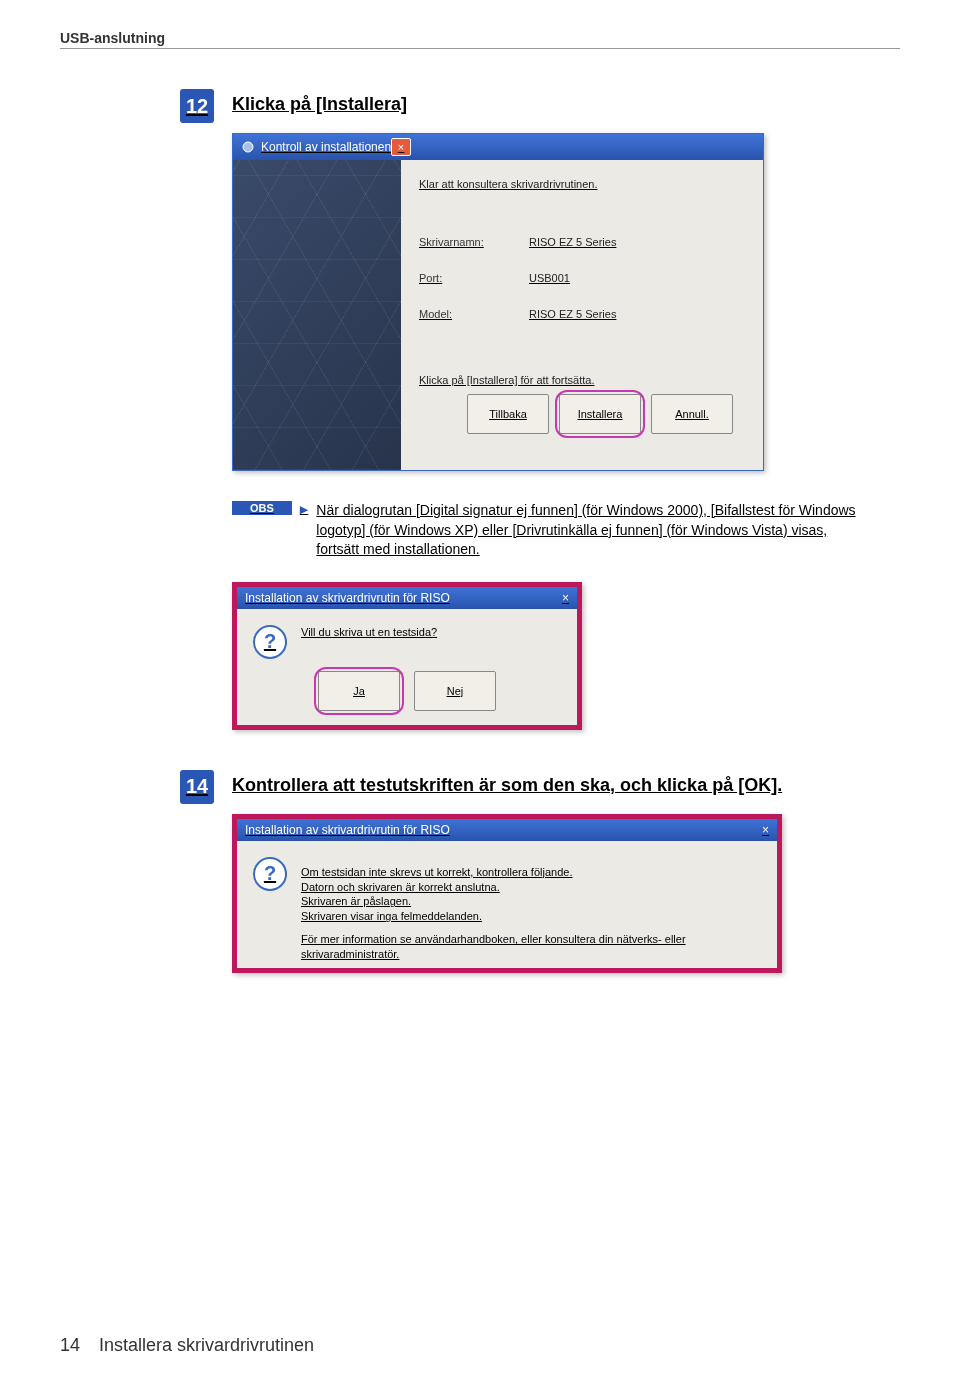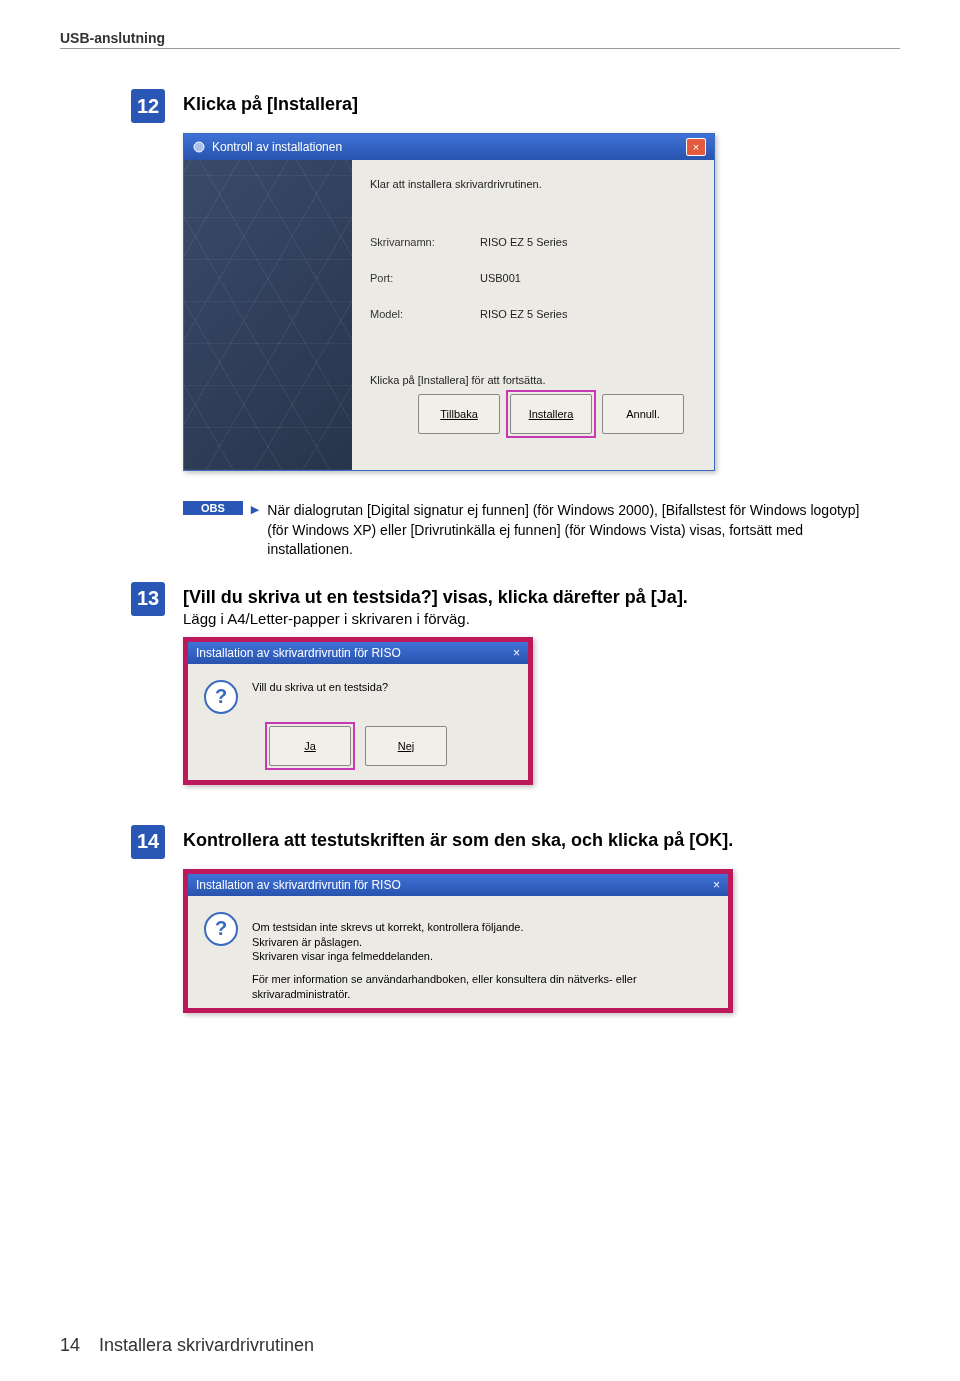--- a/index.html
+++ b/index.html
@@ -22,22 +22,23 @@
     color: #333;
     margin-bottom: 2px;
     font-weight: bold;
   }
   .header-rule {
     border: none;
     border-top: 1px solid #999;
     margin: 0 0 40px 0;
   }
   .content-indent {
-    margin-left: 71px;
+    margin-left: 120px;
     margin-right: 30px;
+    text-decoration: underline;
   }
   .step-row {
     display: flex;
     align-items: flex-start;
     gap: 18px;
     margin-bottom: 10px;
   }
   .step-num {
     width: 34px;
     height: 34px;
@@ -92,21 +93,20 @@
     font-family: Tahoma, Arial, sans-serif;
     color: #222;
   }
   .dlg1-title {
     background: linear-gradient(#3f73d8, #2853ad);
     color: #fff;
     font-size: 12px;
     padding: 4px 8px;
     display: flex;
     align-items: center;
-    justify-content: space-between;
   }
   .dlg1-title .icon {
     display: inline-flex;
     align-items: center;
     gap: 6px;
   }
   .dlg1-title .x {
     width: 18px;
     height: 16px;
     background: #e35b3c;
@@ -152,21 +152,21 @@
     background: #f1efe7;
     border: 1px solid #888;
     font-size: 11px;
     font-family: Tahoma, Arial, sans-serif;
     border-radius: 2px;
     padding: 0 8px;
   }
   .btn-highlight {
     outline: 2px solid #c838b5;
     outline-offset: 2px;
-    border-radius: 0;
+    border-radius: 8px;
   }
   
   .msgdlg {
     margin-left: 52px;
     width: 340px;
     border: 5px solid #be185d;
     box-shadow: 2px 2px 5px rgba(0,0,0,.25);
     font-family: Tahoma, Arial, sans-serif;
     background: #eceae5;
     margin-bottom: 40px;
@@ -244,21 +244,21 @@
           <svg width="14" height="14" viewBox="0 0 14 14">
               <circle cx="7" cy="7" r="5" fill="#a9c1ea" stroke="#fff" stroke-width="1"></circle>
             </svg>
           <span>Kontroll av installationen</span>
         </span>
         <span class="x">×</span>
       </div>
       <div class="dlg1-body">
         <div class="dlg1-side"></div>
         <div class="dlg1-main">
-          <div>Klar att installera skrivardrivrutinen.</div>
+          <div>Klar att konsultera skrivardrivrutinen.</div>
           <div style="height:30px"></div>
           <div class="dlg1-row">
             <div class="dlg1-label">Skrivarnamn:</div>
             <div>RISO EZ 5 Series</div>
           </div>
           <div class="dlg1-row">
             <div class="dlg1-label">Port:</div>
             <div>USB001</div>
           </div>
           <div class="dlg1-row">
@@ -277,27 +277,20 @@
         </div>
       </div>
     </div>
 
     <div class="obs-block">
       <span class="obs-tag">OBS</span>
       <span class="obs-arrow">▶</span>
       <span class="obs-text">När dialogrutan [Digital signatur ej funnen] (för Windows 2000), [Bifallstest för Windows logotyp] (för Windows XP) eller [Drivrutinkälla ej funnen] (för Windows Vista) visas, fortsätt med installationen.</span>
     </div>
 
-    <div class="step-row">
-      <div class="step-num">13</div>
-      <div>
-        <div class="step-head">[Vill du skriva ut en testsida?] visas, klicka därefter på [Ja].</div>
-        <div class="step-sub">Lägg i A4/Letter-papper i skrivaren i förväg.</div>
-      </div>
-    </div>
 
     <div class="msgdlg">
       <div class="msgdlg-title">
         <span>Installation av skrivardrivrutin för RISO</span>
         <span class="x">×</span>
       </div>
       <div class="msgdlg-body">
         <div class="msgdlg-icon">
             <div class="q-circle">?</div>
           </div>
@@ -321,20 +314,21 @@
         <span>Installation av skrivardrivrutin för RISO</span>
         <span class="x">×</span>
       </div>
       <div class="msgdlg-body">
         <div class="msgdlg-icon">
             <div class="q-circle">?</div>
           </div>
         <div>
           <div style="height:8px"></div>
           <div>Om testsidan inte skrevs ut korrekt, kontrollera följande.</div>
+          <div>Datorn och skrivaren är korrekt anslutna.</div>
           <div>Skrivaren är påslagen.</div>
           <div>Skrivaren visar inga felmeddelanden.</div>
           <div style="height:8px"></div>
           <div>För mer information se användarhandboken, eller konsultera din nätverks- eller skrivaradministratör.</div>
         </div>
       </div>
     </div>
 
   </div>
 

